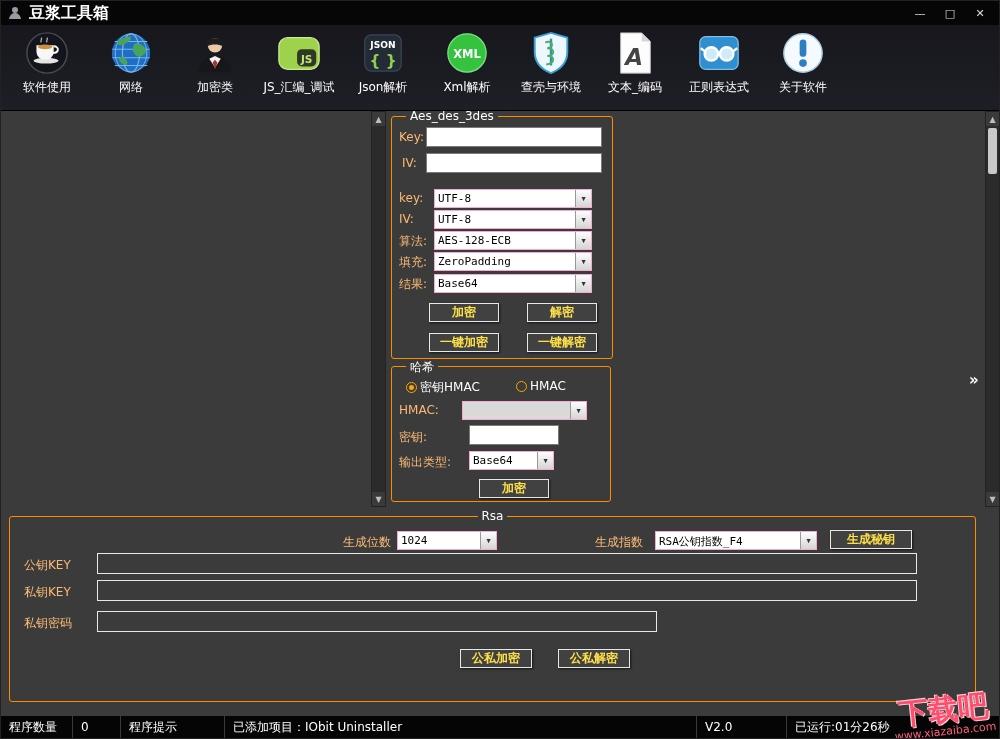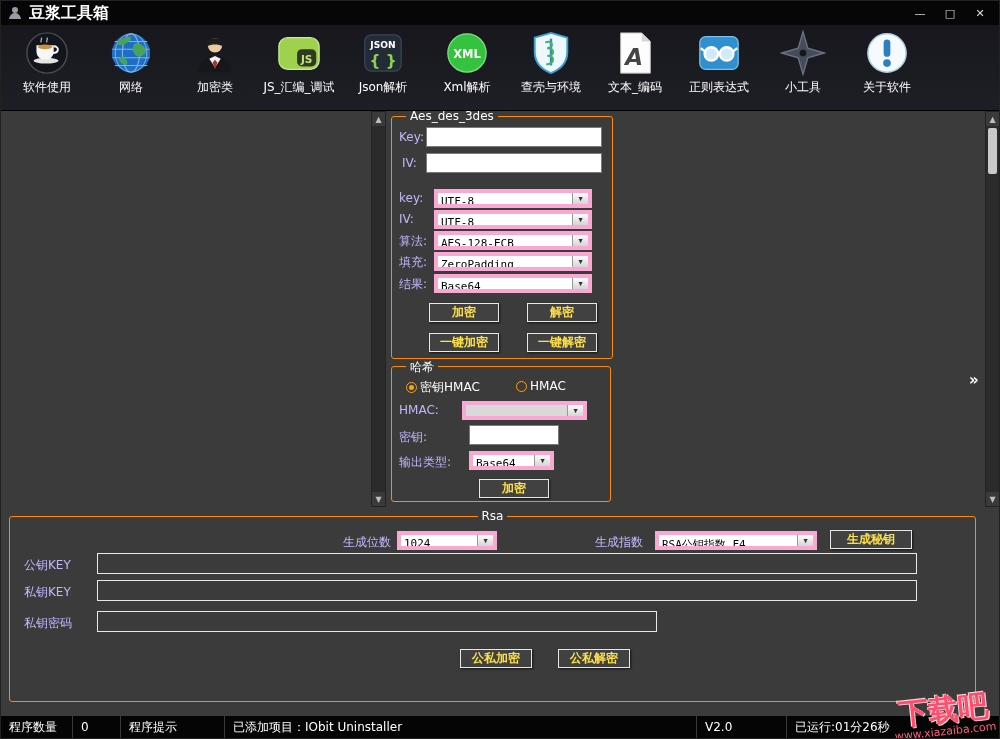--- a/index.html
+++ b/index.html
@@ -24,26 +24,26 @@
     color:#fff; cursor:pointer; }
   .tool-icon { width:46px; height:46px; display:block; }
   .tool-icon svg { width:100%; height:100%; display:block; }
   .tool-label { font-size:12px; white-space:nowrap; }
   
   .main { position:absolute; top:110px; left:0; width:1000px; height:607px; background:#3b3b3b; }
   .group { position:absolute; border:1px solid #ff8c00; border-radius:3px; }
   .legend { position:absolute; top:-8px; left:14px; background:#3b3b3b; padding:0 4px;
     color:#fff; font-size:12px; white-space:nowrap; }
   .legend.center { left:50%; transform:translateX(-50%); }
-  .lbl { position:absolute; color:#c4b5fd; font-size:12px; white-space:nowrap; }
+  .lbl { position:absolute; color:#fdba74; font-size:12px; white-space:nowrap; }
   .text-input { position:absolute; background:#fff; border:1px solid #7a7a7a; height:20px;
     font-family:"DejaVu Sans Mono","Liberation Mono",monospace; font-size:11px; padding:0 3px; color:#000;}
   .dark-input { position:absolute; background:#3b3b3b; border:1px solid #e8e8e8; height:21px;
     font-family:"DejaVu Sans Mono","Liberation Mono",monospace; font-size:11px; padding:0 3px; color:#fff;}
-  .combo { position:absolute; display:flex; background:#fff; border:4px solid #f9a8d4; height:19px;
+  .combo { position:absolute; display:flex; background:#fff; border:1px solid #f9a8d4; height:19px;
     font-family:"DejaVu Sans Mono","Liberation Mono",monospace; font-size:11px; cursor:pointer;}
   .combo.gray { background:#d9d9d9; }
   .combo-text { flex:1; padding:2px 3px 0; color:#000; overflow:hidden; white-space:nowrap; }
   .combo-arrow { width:16px; background:linear-gradient(#fdfdfd,#d5d5d5); border-left:1px solid #999;
     display:flex; align-items:center; justify-content:center; font-size:7px; color:#333; }
   .btn { position:absolute; background:#414141; border:1px solid #e8e8e8; color:#fde047;
     font-weight:bold; font-size:12px; display:flex; align-items:center; justify-content:center;
     box-shadow:1px 1px 2px rgba(0,0,0,.65); cursor:pointer; white-space:nowrap; }
   .radio { position:absolute; display:flex; align-items:center; gap:3px; color:#fff; cursor:pointer; }
   .radio-circle { width:11px; height:11px; border-radius:50%; border:1px solid #ffa500;
@@ -189,29 +189,20 @@
       <svg viewBox="0 0 48 48">
           <rect x="4" y="7" width="40" height="34" rx="6" fill="#2f8fd0" stroke="#7cc0e8" stroke-width="1.3"></rect>
           <circle cx="16" cy="25" r="7" fill="#cfeafa" stroke="#fff" stroke-width="2.5"></circle>
           <circle cx="32" cy="25" r="7" fill="#cfeafa" stroke="#fff" stroke-width="2.5"></circle>
           <path d="M23 25h2M9 22l-4-3M39 22l4-3" stroke="#fff" stroke-width="2.5"></path>
         </svg>
     </span>
     <span class="tool-label">正则表达式</span>
   </div>
 
-  <div class="tool-item">
-    <span class="tool-icon">
-      <svg viewBox="0 0 48 48">
-          <path d="M24 2l5 17 17 5-17 5-5 17-5-17-17-5 17-5z" fill="#454b58" stroke="#6a7180" stroke-width="1.5"></path>
-          <circle cx="24" cy="24" r="3.5" fill="#14161a"></circle>
-        </svg>
-    </span>
-    <span class="tool-label">小工具</span>
-  </div>
 
   <div class="tool-item">
     <span class="tool-icon">
       <svg viewBox="0 0 48 48">
           <circle cx="24" cy="24" r="20" fill="#f4fafe" stroke="#aacbe0" stroke-width="1.5"></circle>
           <rect x="20.5" y="10" width="7" height="18" rx="3.5" fill="#2d7fc1"></rect>
           <circle cx="24" cy="34.5" r="4" fill="#2d7fc1"></circle>
         </svg>
     </span>
     <span class="tool-label">关于软件</span>

